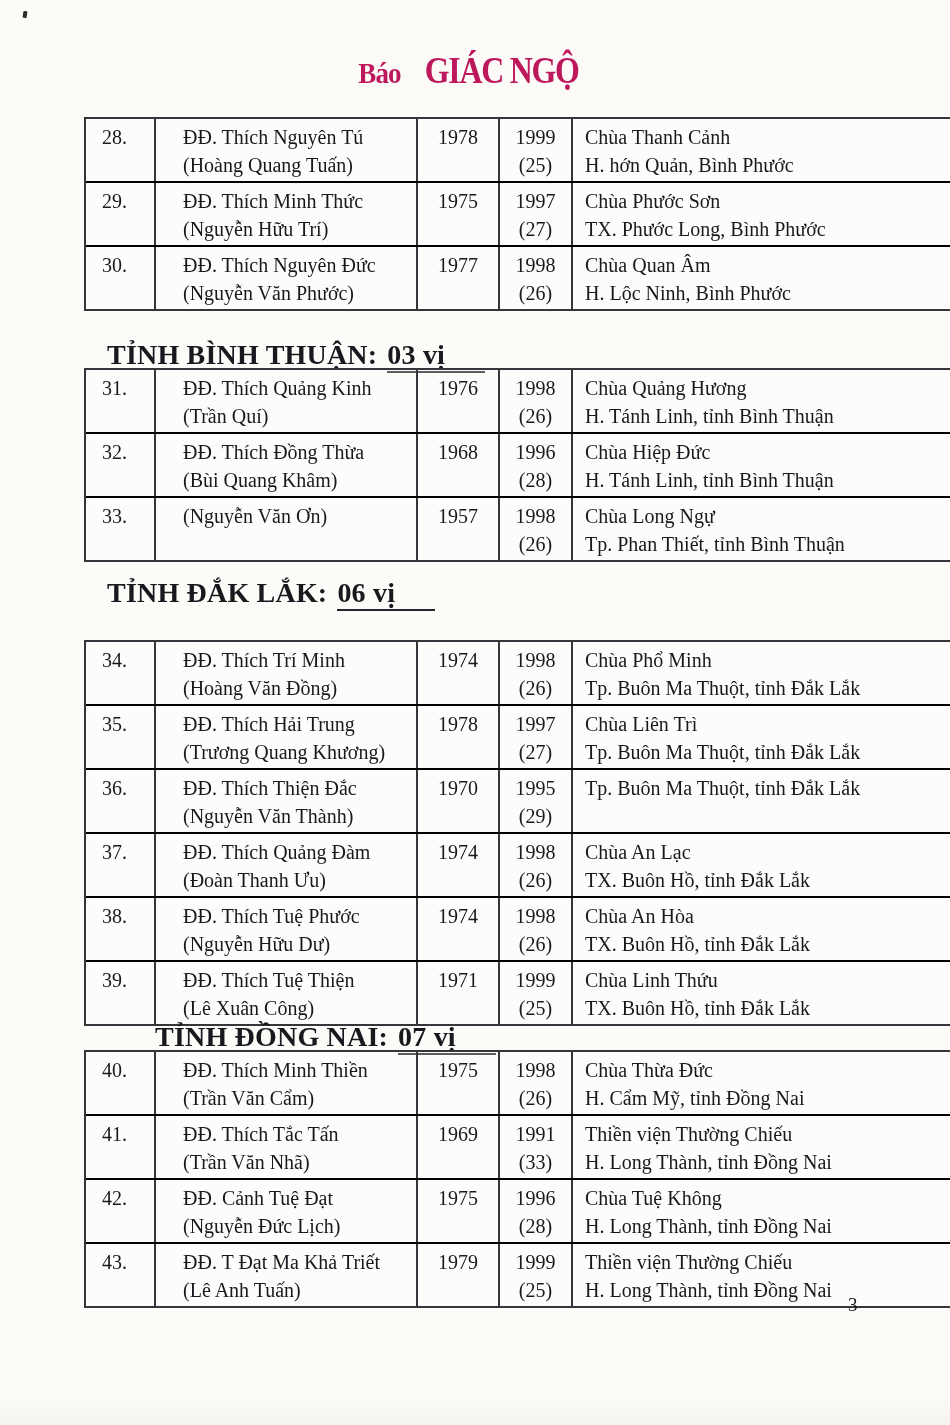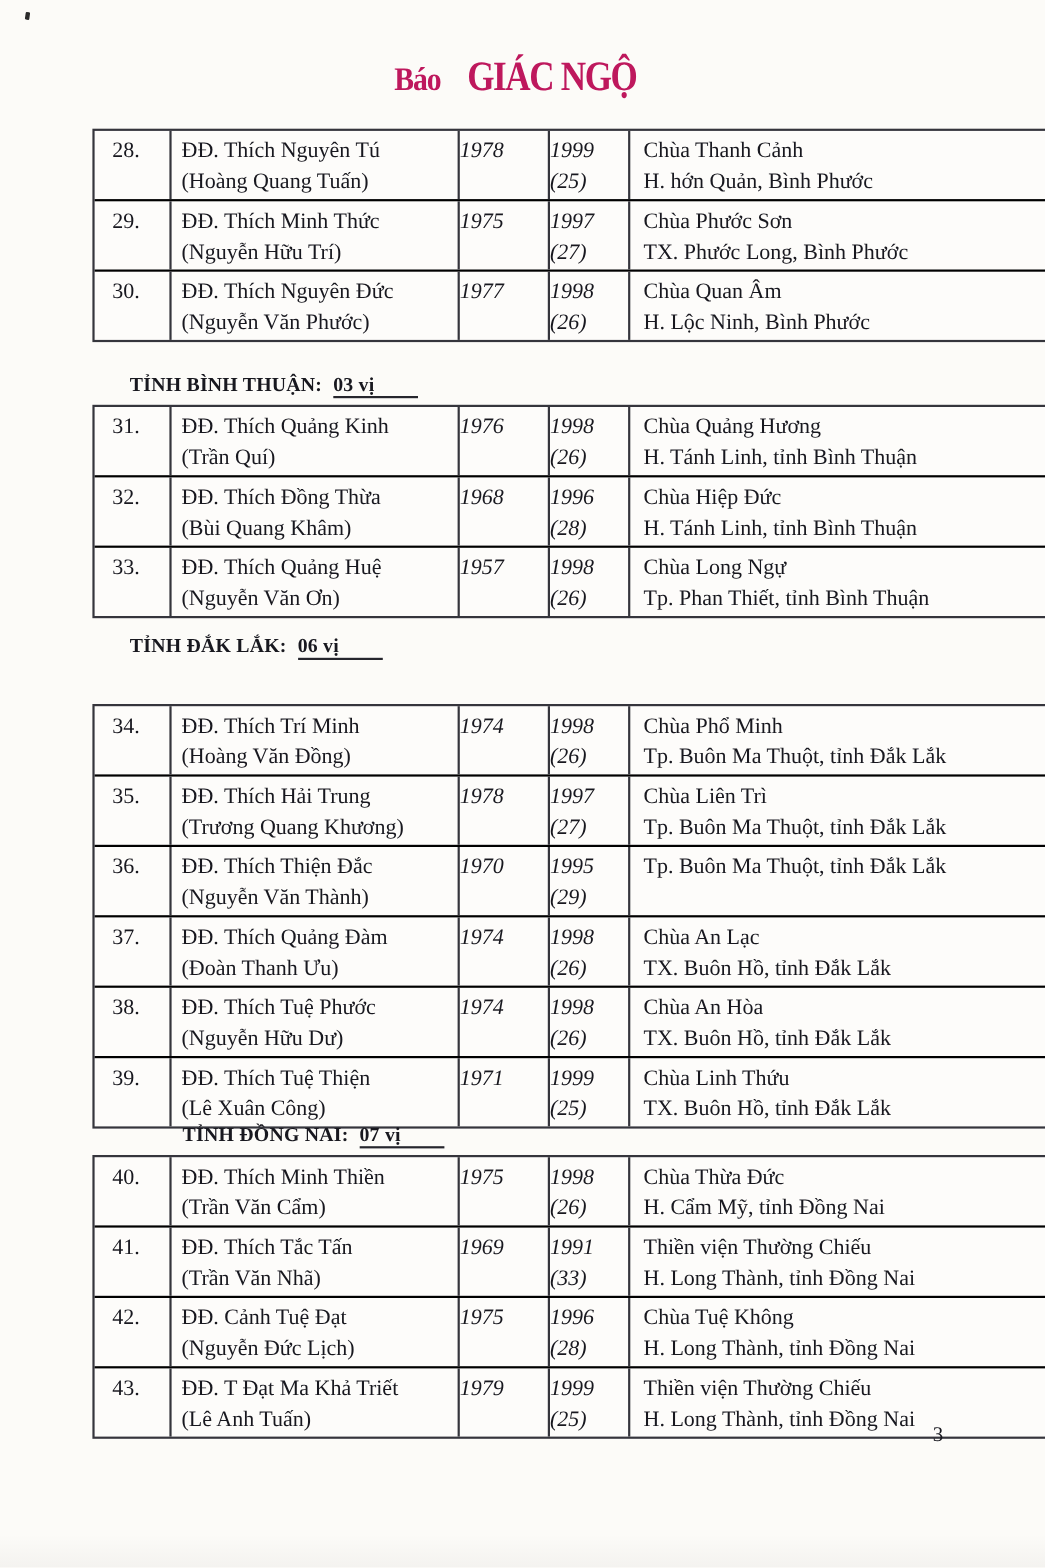--- a/index.html
+++ b/index.html
@@ -30,22 +30,22 @@
   .brand-prefix{
     font-size:30px;font-weight:600;letter-spacing:-1px;
     transform:scaleX(.9);transform-origin:right baseline;
   }
   .brand-title{
     font-size:38px;font-weight:700;letter-spacing:-1.5px;
     transform:scaleX(.84);transform-origin:left baseline;
   }
   
   .heading{
-    position:absolute;left:118px;
-    font-size:18px;font-weight:700;letter-spacing:.2px;white-space:nowrap;
+    position:absolute;left:107px;
+    font-size:28px;font-weight:700;letter-spacing:.2px;white-space:nowrap;
   }
   .heading .count{margin-left:10px;}
   .heading .count.u{
     border-bottom:2px solid #26262d;
     padding-right:40px;padding-bottom:1px;
   }
   #h1{top:339px;}
   #h2{top:577px;}
   #h3{top:1021px;margin-left:48px;}
   
@@ -70,22 +70,22 @@
   #t3 .trow{min-height:57.7px;}
   .cell{
     border-left:2px solid #35353c;
     padding:4px 2px 2px 2px;
     font-size:20px;
     overflow:hidden;
   }
   .cell:first-child{border-left:none;}
   .ln{min-height:28px;line-height:28px;white-space:nowrap;}
   .c1{padding-left:16px;}
-  .c2{padding-left:9px;}
-  .c3,.c4{padding-left:0;padding-right:0;font-style:italic;}
+  .c2{padding-left:27px;}
+  .c3,.c4{text-align:center;padding-left:0;padding-right:0;}
   .c5{padding-left:12px;}
   
   .pageno{
     position:absolute;top:1294px;left:848px;
     font-size:19px;
   }
 </style>
 </head>
 <body>
 
@@ -214,21 +214,20 @@
           <div class="ln">Chùa Hiệp Đức</div>
           <div class="ln">H. Tánh Linh, tỉnh Bình Thuận</div>
         </div>
       </div>
       <div class="trow">
         <div class="cell c1">
           <div class="ln">33.</div>
           <div class="ln"></div>
         </div>
         <div class="cell c2">
-          <div class="ln">ĐĐ. Thích Quảng Huệ</div>
           <div class="ln">(Nguyễn Văn Ơn)</div>
         </div>
         <div class="cell c3">
           <div class="ln">1957</div>
           <div class="ln"></div>
         </div>
         <div class="cell c4">
           <div class="ln">1998</div>
           <div class="ln">(26)</div>
         </div>

